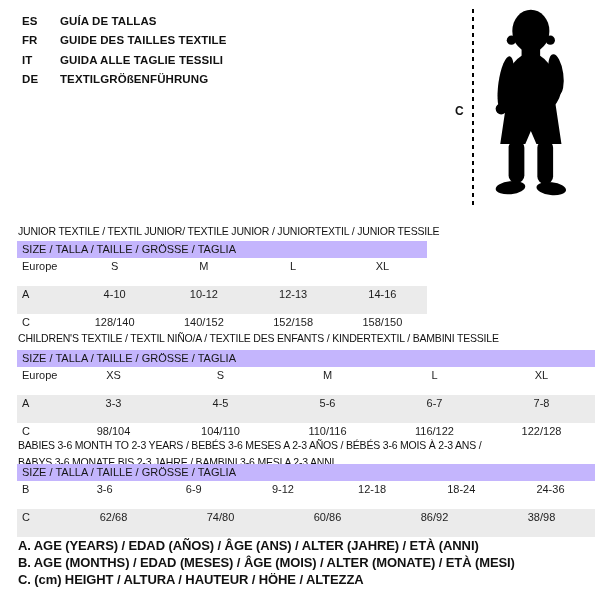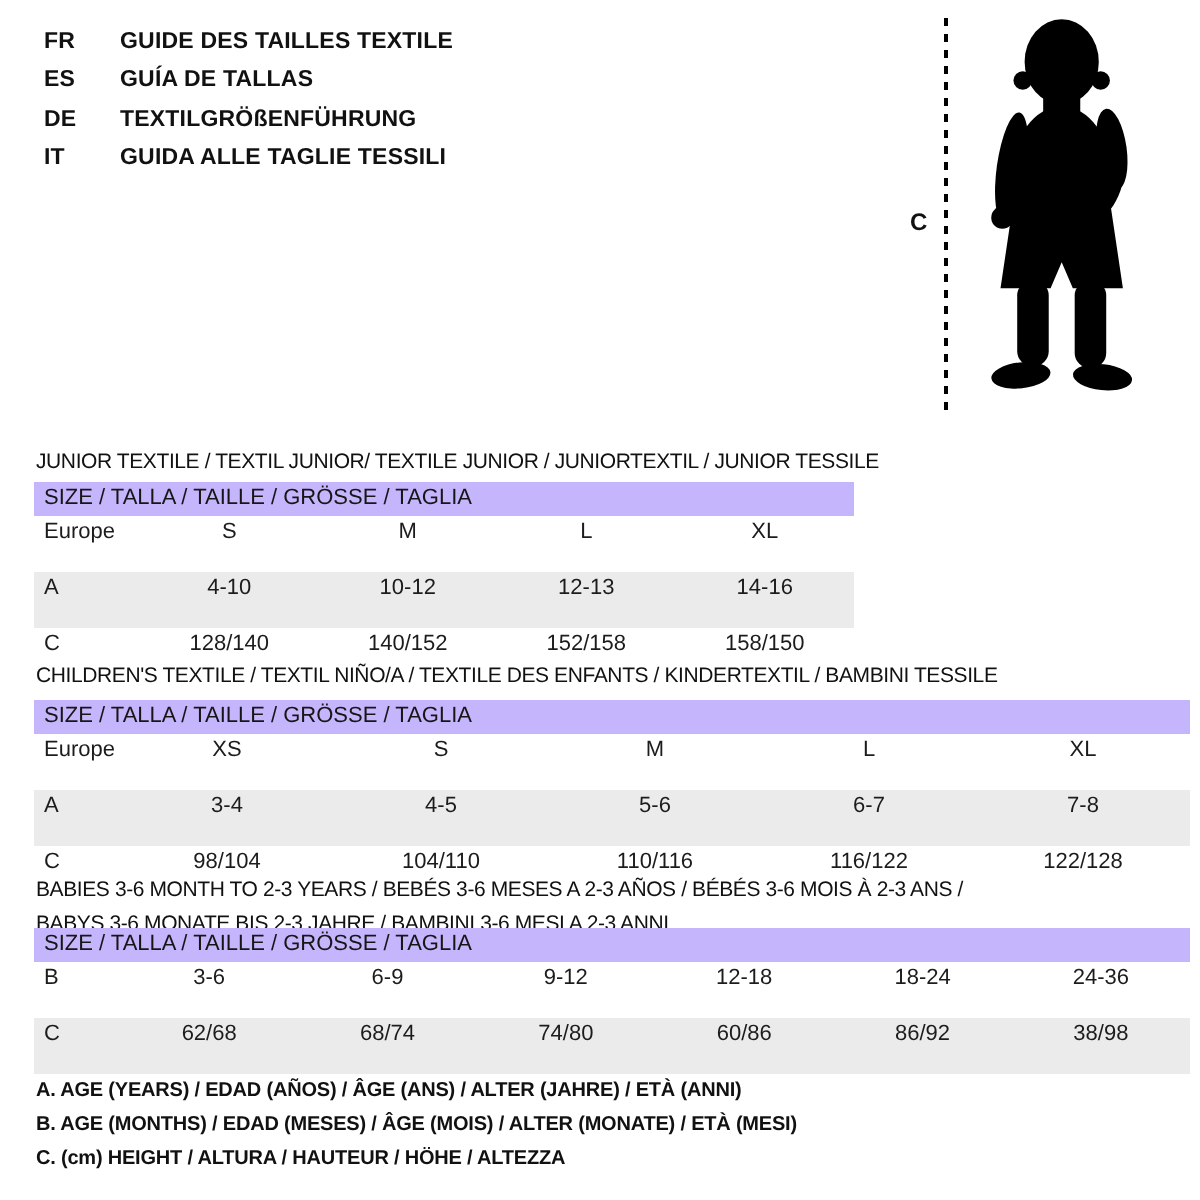--- a/index.html
+++ b/index.html
@@ -35,42 +35,42 @@
   .tbar {
     height:17px; line-height:17px; background:#c4b5fd; color:#161616;
     font-size:11px; padding-left:5px; box-sizing:border-box;
   }
   .trow { display:flex; height:28px; line-height:17.5px; font-size:11px; color:#1c1c1c; }
   .trow.shaded { background:#ebebeb; }
   .tlabel { width:var(--lw); padding-left:5px; box-sizing:border-box; }
   .tcell { flex:1; text-align:center; }
 
   
-  .notes { left:18px; top:537px; font-size:10px; font-weight:bold; letter-spacing:-0.1px; }
+  .notes { left:18px; top:537px; font-size:13px; font-weight:bold; letter-spacing:-0.1px; }
   .note-line { line-height:17px; white-space:nowrap; }
 </style>
 </head>
 <body>
 
 <div class="abs lang-list">
   <div class="lang-row">
+    <span class="lang-code">ES</span>
+    <span>GUÍA DE TALLAS</span>
+  </div>
+  <div class="lang-row">
     <span class="lang-code">FR</span>
     <span>GUIDE DES TAILLES TEXTILE</span>
   </div>
   <div class="lang-row">
-    <span class="lang-code">ES</span>
-    <span>GUÍA DE TALLAS</span>
+    <span class="lang-code">IT</span>
+    <span>GUIDA ALLE TAGLIE TESSILI</span>
   </div>
   <div class="lang-row">
     <span class="lang-code">DE</span>
     <span>TEXTILGRÖßENFÜHRUNG</span>
-  </div>
-  <div class="lang-row">
-    <span class="lang-code">IT</span>
-    <span>GUIDA ALLE TAGLIE TESSILI</span>
   </div>
 </div>
 
 <div class="abs measure-line"></div>
 <div class="abs measure-label">C</div>
 <svg class="abs baby-svg" width="94" height="204" viewBox="0 0 100 220" aria-hidden="true">
   <g fill="#000">
     <ellipse cx="52" cy="28" rx="20" ry="23"></ellipse>
     <circle cx="31" cy="38" r="5"></circle>
     <circle cx="73" cy="38" r="5"></circle>
@@ -121,21 +121,21 @@
   <div class="trow">
     <div class="tlabel">Europe</div>
     <div class="tcell">XS</div>
     <div class="tcell">S</div>
     <div class="tcell">M</div>
     <div class="tcell">L</div>
     <div class="tcell">XL</div>
   </div>
   <div class="trow shaded">
     <div class="tlabel">A</div>
-    <div class="tcell">3-4</div>
+    <div class="tcell">3-3</div>
     <div class="tcell">4-5</div>
     <div class="tcell">5-6</div>
     <div class="tcell">6-7</div>
     <div class="tcell">7-8</div>
   </div>
   <div class="trow">
     <div class="tlabel">C</div>
     <div class="tcell">98/104</div>
     <div class="tcell">104/110</div>
     <div class="tcell">110/116</div>
@@ -155,21 +155,20 @@
     <div class="tcell">3-6</div>
     <div class="tcell">6-9</div>
     <div class="tcell">9-12</div>
     <div class="tcell">12-18</div>
     <div class="tcell">18-24</div>
     <div class="tcell">24-36</div>
   </div>
   <div class="trow shaded">
     <div class="tlabel">C</div>
     <div class="tcell">62/68</div>
-    <div class="tcell">68/74</div>
     <div class="tcell">74/80</div>
     <div class="tcell">60/86</div>
     <div class="tcell">86/92</div>
     <div class="tcell">38/98</div>
   </div>
 </div>
 
 <div class="abs notes">
   <div class="note-line">A. AGE (YEARS) / EDAD (AÑOS) / ÂGE (ANS) / ALTER (JAHRE) / ETÀ (ANNI)</div>
   <div class="note-line">B. AGE (MONTHS) / EDAD (MESES) / ÂGE (MOIS) / ALTER (MONATE) / ETÀ (MESI)</div>

